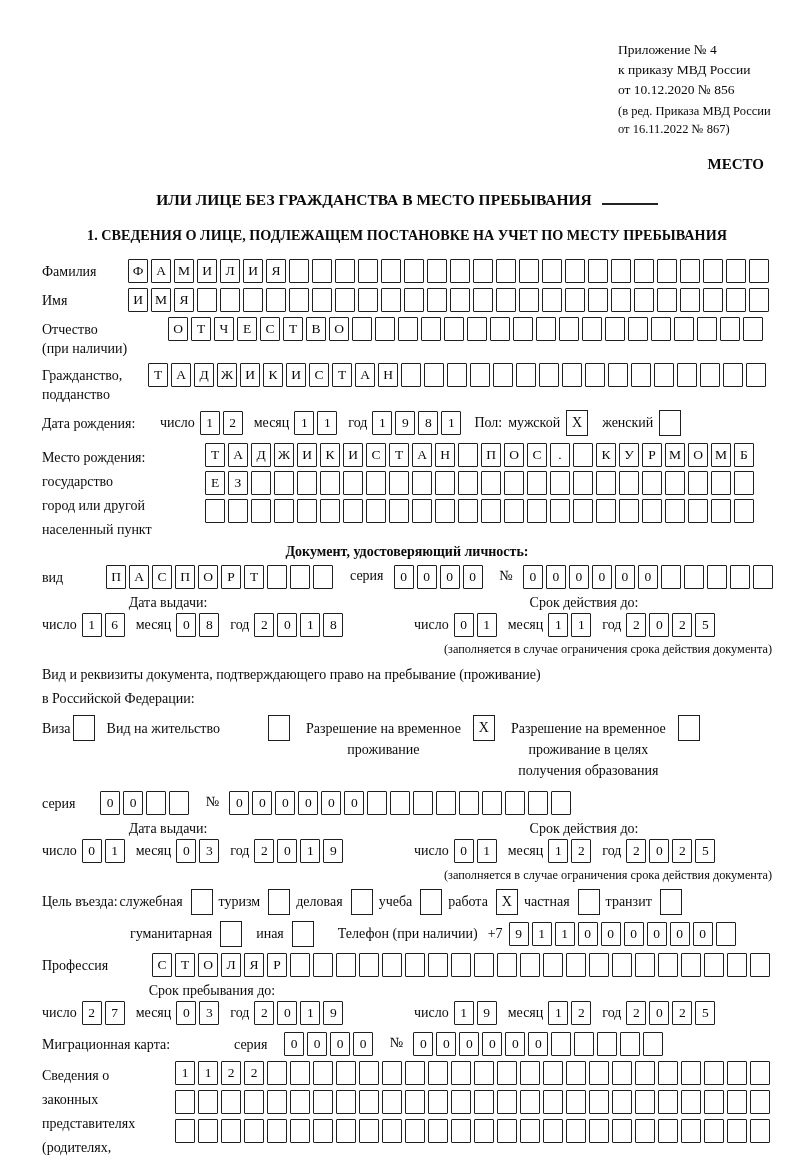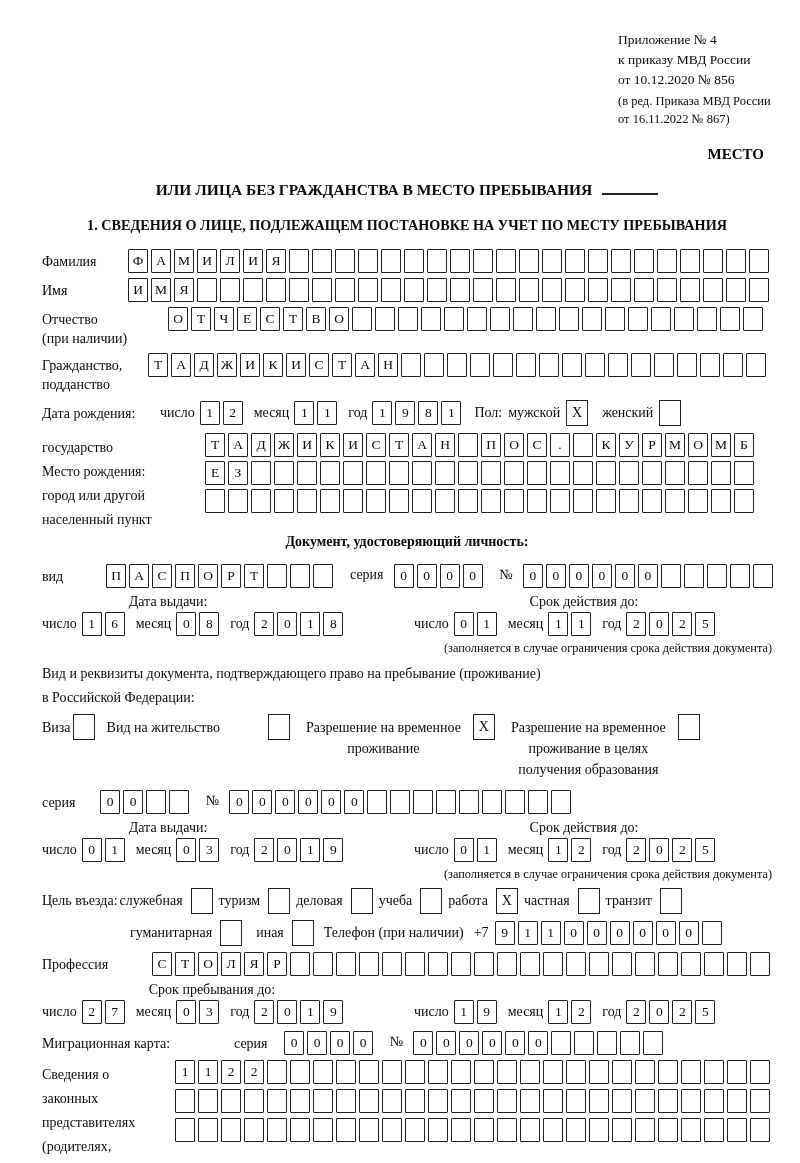--- a/index.html
+++ b/index.html
@@ -1,19 +1,19 @@
 <!DOCTYPE html>
 <html><head>
 <meta charset="utf-8">
 <style>
   html,body{margin:0;padding:0;background:#ffffff;}
   body{width:800px;height:1163px;overflow:hidden;color:#0a0a0a;
        font-family:"Liberation Serif","DejaVu Serif",serif;font-size:14px;}
   .page{position:relative;width:800px;height:1163px;box-sizing:border-box;
-        padding:30px 28px 20px 42px;}
+        padding:40px 28px 20px 42px;}
 
   
   .annex{margin-left:576px;line-height:20px;font-size:13.5px;}
   .annex-note{margin-left:576px;line-height:18px;font-size:12.5px;margin-top:2px;}
   .forma{font-weight:bold;font-size:15px;text-align:right;padding-right:8px;margin-top:18px;}
 
   
   .title{margin-top:14px;text-align:center;font-weight:bold;font-size:15.5px;line-height:25px;}
   .blank-line{display:inline-block;width:56px;border-bottom:2px solid #222;height:14px;margin-left:10px;}
   .section-heading{margin-top:15px;text-align:center;font-weight:bold;font-size:14.2px;}
@@ -46,36 +46,36 @@
   
   .dgroup{display:flex;align-items:center;white-space:nowrap;}
   .dgroup .dword{margin-right:5px;margin-left:8px;}
   .dgroup .dword:first-child{margin-left:0;}
   .dg-left{width:372px;flex:0 0 auto;}
   .dheads{display:flex;margin-top:6px;margin-bottom:2px;}
   .dh-left{width:372px;text-align:center;flex:0 0 auto;padding-right:120px;box-sizing:border-box;}
   .dh-right{width:340px;text-align:center;}
   .note-right{text-align:right;font-size:12.3px;padding-right:0px;margin-top:2px;margin-bottom:6px;}
 
-  .center-bold{text-align:center;font-weight:bold;margin:2px 0 14px 0;}
+  .center-bold{text-align:center;font-weight:bold;margin:2px 0 5px 0;}
 
   .midlabel{padding:3px 10px 0 14px;}
 
   
   .intro{line-height:24px;margin-bottom:2px;}
   .opts-row{display:flex;align-items:flex-start;margin:4px 0 10px 0;}
   .opt{display:flex;align-items:flex-start;margin-right:14px;}
   .opt-label{text-align:center;line-height:21px;padding-top:3px;}
   .opt .checkbox{margin-top:0;}
 
   
   .purpose-row{display:flex;align-items:center;margin-bottom:6px;white-space:nowrap;}
   .purpose-row .plabel{margin-right:2px;}
   .indent-hum{margin-left:88px;}
-  .phone-label{margin:0 10px 0 4px;}
+  .phone-label{margin:0 10px 0 18px;}
   .phone-prefix{margin-right:6px;}
 
   .rep-right{display:flex;flex-direction:column;}
 </style>
 </head>
 <body>
 
 <div class="page">
 
   <div class="annex">
@@ -83,21 +83,21 @@
       <div>к приказу МВД России</div>
       <div>от 10.12.2020 № 856</div>
     </div>
   <div class="annex-note">
       <div>(в ред. Приказа МВД России</div>
       <div>от 16.11.2022 № 867)</div>
     </div>
   <div class="forma">МЕСТО</div>
 
   <div class="title">
-    <div><span>ИЛИ ЛИЦА БЕЗ ГРАЖДАНСТВА В МЕСТО ПРЕБЫВАНИЯ</span><span class="blank-line"></span></div>
+    <div><span>ИЛИ ЛИЦЕ БЕЗ ГРАЖДАНСТВА В МЕСТО ПРЕБЫВАНИЯ</span><span class="blank-line"></span></div>
   </div>
 
   <div class="section-heading">1. СВЕДЕНИЯ О ЛИЦЕ, ПОДЛЕЖАЩЕМ ПОСТАНОВКЕ НА УЧЕТ ПО МЕСТУ ПРЕБЫВАНИЯ</div>
 
   <div class="formbody">
 
     <div class="frow">
       <div class="flabel w-surname">Фамилия</div>
       <div class="cells"><span class="cell">Ф</span><span class="cell">А</span><span class="cell">М</span><span class="cell">И</span><span class="cell">Л</span><span class="cell">И</span><span class="cell">Я</span><span class="cell"></span><span class="cell"></span><span class="cell"></span><span class="cell"></span><span class="cell"></span><span class="cell"></span><span class="cell"></span><span class="cell"></span><span class="cell"></span><span class="cell"></span><span class="cell"></span><span class="cell"></span><span class="cell"></span><span class="cell"></span><span class="cell"></span><span class="cell"></span><span class="cell"></span><span class="cell"></span><span class="cell"></span><span class="cell"></span><span class="cell"></span></div>
     </div>
@@ -140,22 +140,22 @@
         </span>
       <span style="margin-left:10px;">Пол:</span>
       <span style="margin-left:6px;">мужской</span>
       <span class="checkbox">X</span>
       <span style="margin-left:8px;">женский</span>
       <span class="checkbox"></span>
     </div>
 
     <div class="frow" style="margin-top:7px;margin-bottom:2px;">
       <div class="flabel w-birthpl" style="line-height:24px;">
+          <div>Место рождения:</div>
           <div>государство</div>
-          <div>Место рождения:</div>
           <div>город или другой</div>
           <div>населенный пункт</div>
         </div>
       <div class="cells-rows">
         <div class="cells"><span class="cell">Т</span><span class="cell">А</span><span class="cell">Д</span><span class="cell">Ж</span><span class="cell">И</span><span class="cell">К</span><span class="cell">И</span><span class="cell">С</span><span class="cell">Т</span><span class="cell">А</span><span class="cell">Н</span><span class="cell"></span><span class="cell">П</span><span class="cell">О</span><span class="cell">С</span><span class="cell">.</span><span class="cell"></span><span class="cell">К</span><span class="cell">У</span><span class="cell">Р</span><span class="cell">М</span><span class="cell">О</span><span class="cell">М</span><span class="cell">Б</span></div>
         <div class="cells"><span class="cell">Е</span><span class="cell">З</span><span class="cell"></span><span class="cell"></span><span class="cell"></span><span class="cell"></span><span class="cell"></span><span class="cell"></span><span class="cell"></span><span class="cell"></span><span class="cell"></span><span class="cell"></span><span class="cell"></span><span class="cell"></span><span class="cell"></span><span class="cell"></span><span class="cell"></span><span class="cell"></span><span class="cell"></span><span class="cell"></span><span class="cell"></span><span class="cell"></span><span class="cell"></span><span class="cell"></span></div>
         <div class="cells"><span class="cell"></span><span class="cell"></span><span class="cell"></span><span class="cell"></span><span class="cell"></span><span class="cell"></span><span class="cell"></span><span class="cell"></span><span class="cell"></span><span class="cell"></span><span class="cell"></span><span class="cell"></span><span class="cell"></span><span class="cell"></span><span class="cell"></span><span class="cell"></span><span class="cell"></span><span class="cell"></span><span class="cell"></span><span class="cell"></span><span class="cell"></span><span class="cell"></span><span class="cell"></span><span class="cell"></span></div>
       </div>
     </div>
 

